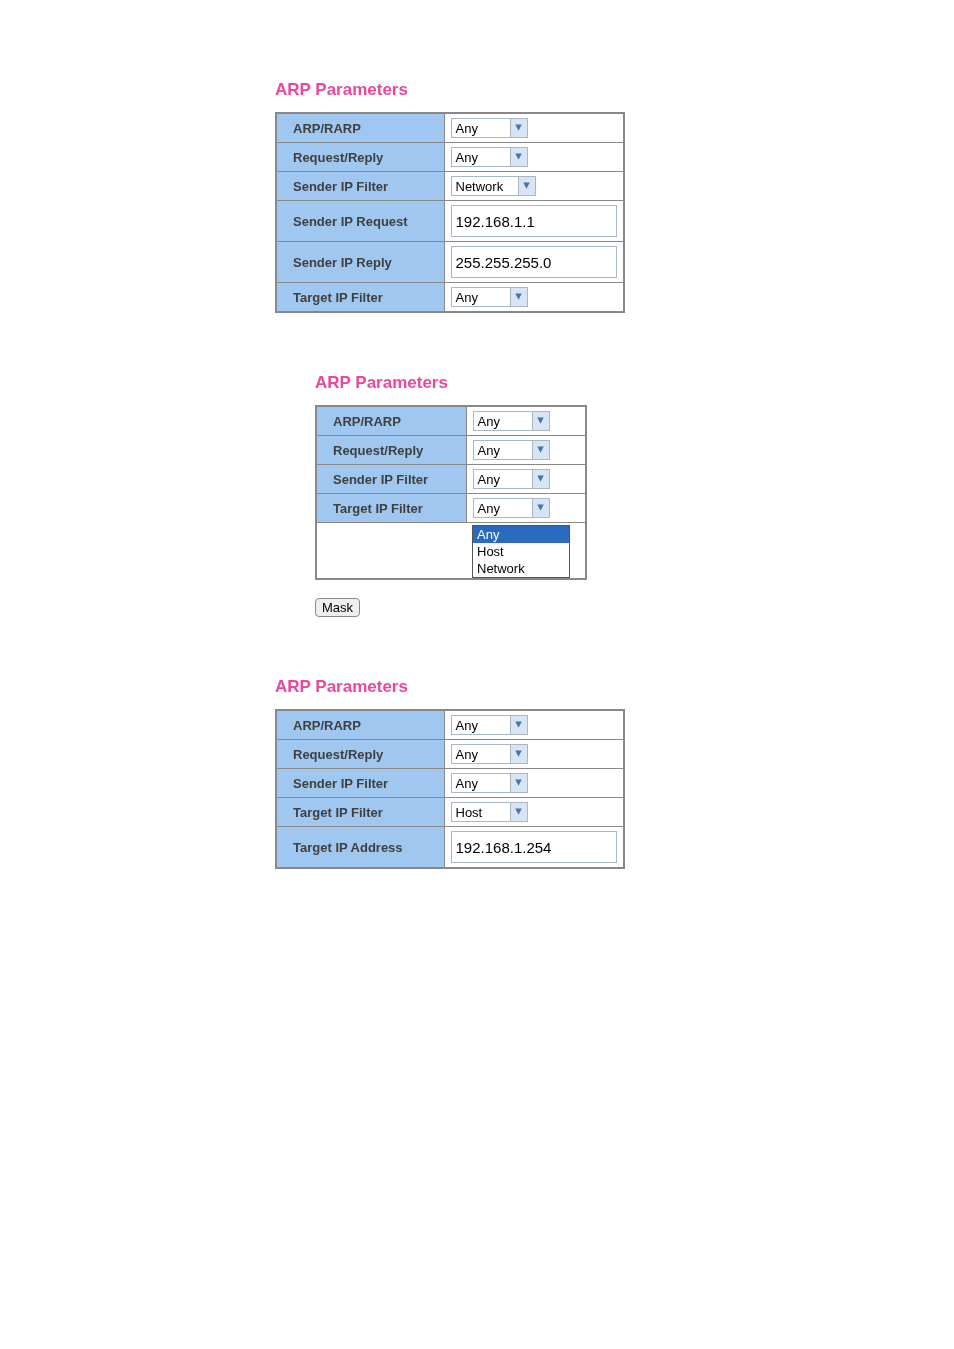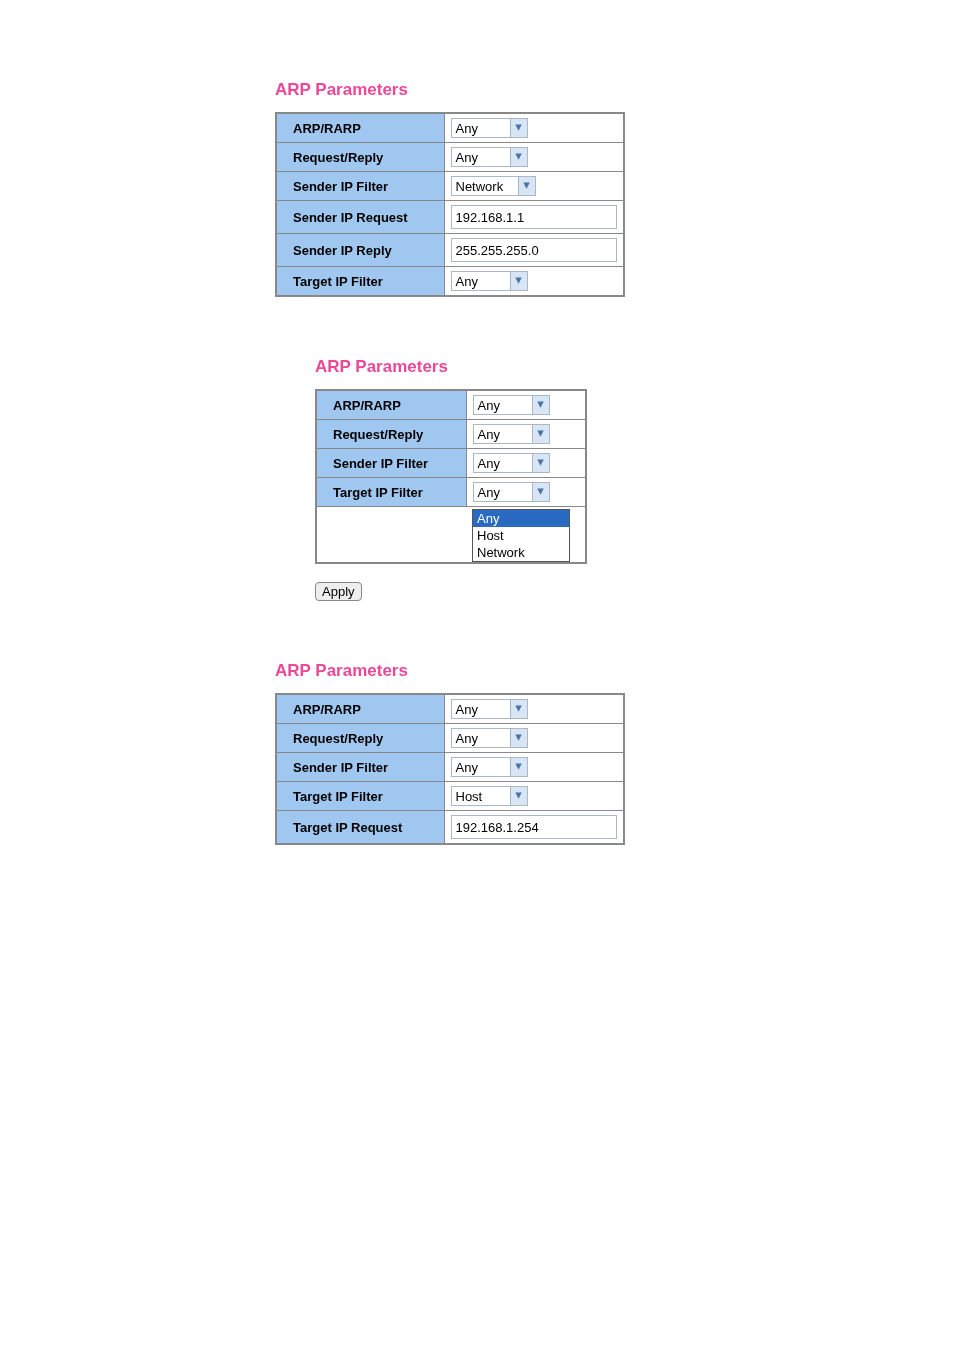--- a/index.html
+++ b/index.html
@@ -24,21 +24,21 @@
     }
     table.params td {
       border: 1px solid #888;
       padding: 4px 6px;
       height: 22px;
       box-sizing: border-box;
       vertical-align: middle;
     }
     table.params td.label {
       background: #9fc7ef;
-      color: #000000;
+      color: #404040;
       font-weight: bold;
       width: 168px;
       padding-left: 16px;
     }
     table.params td.value {
       background: #fff;
       width: 178px;
     }
     .sel {
       display: inline-flex;
@@ -59,26 +59,26 @@
       height: 18px;
       background: #d7e5f5;
       border-left: 1px solid #a9b7c7;
       text-align: center;
       line-height: 16px;
       color: #4b75a8;
     }
     .sel.wb .sel-text { min-width: 58px; }
     input.txt {
       border: 1px solid #a9b7c7;
-      height: 24px;
+      height: 32px;
       width: 166px;
       padding: 0 4px;
       box-sizing: border-box;
       font-family: Arial, sans-serif;
-      font-size: 13px;
+      font-size: 15px;
     }
     .dropdown-list {
       border: 1px solid #555;
       background: #fff;
       width: 96px;
       margin-top: 2px;
       position: relative;
     }
     .dropdown-list .opt {
       padding: 1px 4px;
@@ -211,21 +211,21 @@
         <div class="dropdown-list">
           <div class="opt sel-opt">Any</div>
           <div class="opt">Host</div>
           <div class="opt">Network</div>
         </div>
       </td>
     </tr>
   </tbody>
     </table>
   <div class="apply-row">
-    <button class="apply">Apply</button>
+    <button class="apply">Mask</button>
   </div>
 </div>
 
 <div class="section s3">
   <div class="section-title">ARP Parameters</div>
   <table class="params">
     <tbody>
         <tr>
       <td class="label">ARP/RARP</td>
       <td class="value">
@@ -256,20 +256,20 @@
     <tr>
       <td class="label">Target IP Filter</td>
       <td class="value">
         <span class="sel">
           <span class="sel-text">Host</span>
           <span class="sel-arrow">▾</span>
         </span>
       </td>
     </tr>
     <tr>
-      <td class="label">Target IP Request</td>
+      <td class="label">Target IP Address</td>
       <td class="value">
         <input class="txt" type="text" value="192.168.1.254" style="">
       </td>
     </tr>
   </tbody>
     </table>
 </div>
 
 </body></html>

